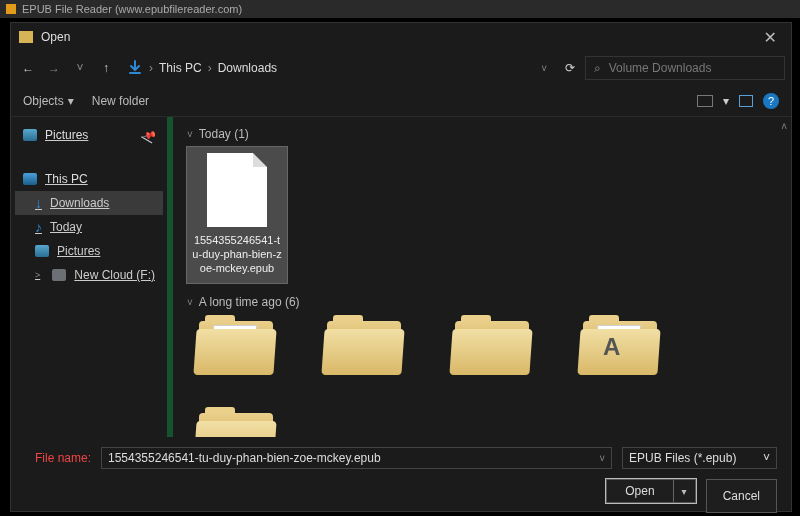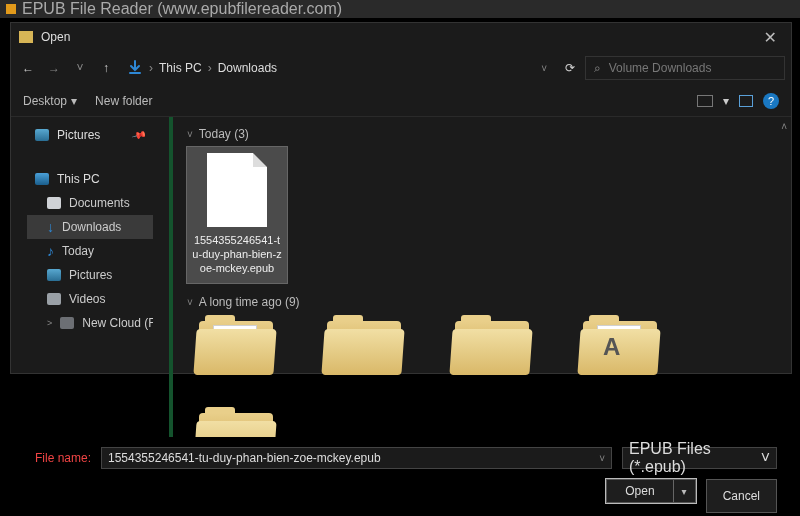--- a/index.html
+++ b/index.html
@@ -1,21 +1,21 @@
 <!DOCTYPE html>
 <html><head>
 <meta charset="utf-8">
 <style>
   * { box-sizing: border-box; margin: 0; padding: 0; font-family: "Segoe UI", Arial, sans-serif; }
   body { background: #000; width: 800px; height: 516px; overflow: hidden; color: #ccc; font-size: 12px; }
 
-  .app-title { height: 18px; background: #2a2a2a; display: flex; align-items: center; padding: 0 6px; color: #aaa; font-size: 16px; gap: 6px; }
+  .app-title { height: 18px; background: #2a2a2a; display: flex; align-items: center; padding: 0 6px; color: #aaa; font-size: 11px; gap: 6px; }
   .app-title .icon { width: 10px; height: 10px; background: #e29a1b; display: inline-block; }
 
-  .dialog { position: absolute; left: 10px; top: 22px; width: 782px; height: 352px; background: #1b1b1b; border: 1px solid #333; }
+  .dialog { position: absolute; left: 10px; top: 22px; width: 782px; height: 490px; background: #1b1b1b; border: 1px solid #333; }
 
   .dlg-title { height: 28px; display: flex; align-items: center; justify-content: space-between; padding: 0 8px; color: #ddd; }
   .dlg-title-left { display: flex; align-items: center; gap: 8px; }
   .dlg-title .icon { width: 14px; height: 12px; background: #d7b556; display:inline-block; }
   .close-x { font-size: 16px; color: #bbb; cursor: pointer; padding: 0 6px; }
 
   .nav-row { height: 34px; display: flex; align-items: center; padding: 0 6px; gap: 4px; }
   .nav-arrow { width: 22px; height: 22px; display: flex; align-items: center; justify-content: center; color: #888; }
   .nav-arrow.enabled { color: #ccc; }
   .breadcrumb { flex: 1; display: flex; align-items: center; gap: 6px; padding-left: 6px; }
@@ -29,21 +29,21 @@
   .search .sicon { color: #888; }
 
   .toolbar { height: 32px; display: flex; align-items: center; padding: 0 12px; gap: 18px; border-bottom: 1px solid #2a2a2a; }
   .toolbar .item { color: #bbb; display: flex; align-items: center; gap: 4px; }
   .toolbar-right { margin-left: auto; display: flex; align-items: center; gap: 10px; }
   .view-square { width: 16px; height: 12px; border: 1px solid #777; display:inline-block; }
   .view-square2 { width: 14px; height: 12px; border: 1px solid #5aa0d8; display:inline-block; }
   .help { width: 16px; height: 16px; border-radius: 50%; background: #1a78c2; color: #fff; font-size: 11px; display: flex; align-items: center; justify-content: center; }
 
   .body-area { display: flex; height: 320px; }
-  .sidebar { width: 162px; border-right: 4px solid #14532d; padding: 6px 16px; overflow: hidden; }
+  .sidebar { width: 162px; border-right: 6px solid #14532d; padding: 6px 4px; overflow: hidden; text-decoration: underline; }
   .side-row { height: 24px; display: flex; align-items: center; padding: 0 8px 0 20px; gap: 8px; color: #ccc; white-space: nowrap; overflow: hidden; }
   .side-row.lead { padding-left: 8px; color: #ddd; }
   .side-row.sel { background: #3a3a3a; }
   .side-row .exp { width: 10px; color: #888; font-size: 9px; }
   .side-sep { height: 10px; }
   .pin { margin-left: auto; color: #777; font-size: 10px; transform: rotate(30deg); }
   .sicon16 { width: 14px; height: 12px; display:inline-block; flex-shrink:0; }
   .ic-pic { background: linear-gradient(#58a8d0,#2a6e94); border-radius:2px; }
   .ic-cc { background: #b73434; border-radius:2px; }
   .ic-pc { background: linear-gradient(#4aa0d8,#1a5e8c); border-radius:2px; }
@@ -77,21 +77,21 @@
   .folder.pdf .inner::after { content:""; position:absolute; inset:0; display:flex; align-items:center; justify-content:center; }
   .adobe-a { position:absolute; left:28px; top:18px; font-family:Arial; font-weight:bold; font-size:24px; color:#555; }
 
   .second-group { margin-top: 12px; }
 
   .footer { padding: 10px 14px 12px; }
   .fn-row { display: flex; align-items: center; gap: 10px; margin-bottom: 10px; }
   .fn-label { color: #ef4444; width: 66px; text-align: right; }
   .fn-input { flex: 1; height: 22px; background: #1b1b1b; border: 1px solid #444; color: #ddd; padding: 0 6px; font-size: 12px; display:flex; align-items:center; justify-content:space-between;}
   .fn-input .dd { color:#888; font-size:10px; }
-  .ft-select { width: 155px; height: 22px; background: #1b1b1b; border: 1px solid #444; color: #ddd; padding: 0 6px; display: flex; align-items: center; justify-content: space-between; font-size: 16px; }
+  .ft-select { width: 155px; height: 22px; background: #1b1b1b; border: 1px solid #444; color: #ddd; padding: 0 6px; display: flex; align-items: center; justify-content: space-between; font-size: 12px; }
   .btn-row { display: flex; justify-content: flex-end; gap: 10px; }
   .btn { height: 24px; background: #1e1e1e; border: 1px solid #555; color: #ddd; padding: 16px 16px; display: flex; align-items: center; }
   .btn.primary { outline: 1px solid #bbb; display:flex; padding:0; }
   .btn.primary .lbl { padding: 0 18px; border-right:1px solid #666; height:100%; display:flex; align-items:center;}
   .btn.primary .dd { padding: 0 8px; font-size:10px; color:#bbb; height:100%; display:flex; align-items:center;}
 </style>
 </head>
 <body>
 
 <div class="app-title">
@@ -128,21 +128,21 @@
     </div>
     <div class="refresh">⟳</div>
     <div class="search">
       <span class="sicon">⌕</span>
       <span>Volume Downloads</span>
     </div>
   </div>
 
   <div class="toolbar">
     <div class="item">
-      <span>Desktop</span>
+      <span>Objects</span>
       <span>▾</span>
     </div>
     <div class="item">New folder</div>
     <div class="toolbar-right">
       <span class="view-square"></span>
       <span>▾</span>
       <span class="view-square2"></span>
       <span class="help">?</span>
     </div>
   </div>
@@ -153,64 +153,56 @@
         <span class="sicon16 ic-pic"></span>
         <span>Pictures</span>
         <span class="pin">📌</span>
       </div>
       <div class="side-sep"></div>
       <div class="side-sep"></div>
       <div class="side-row lead">
         <span class="sicon16 ic-pc"></span>
         <span>This PC</span>
       </div>
-      <div class="side-row">
-        <span class="sicon16 ic-doc"></span>
-        <span>Documents</span>
-      </div>
       <div class="side-row sel">
         <span class="ic-dl">↓</span>
         <span>Downloads</span>
       </div>
       <div class="side-row">
         <span class="ic-music">♪</span>
         <span>Today</span>
       </div>
       <div class="side-row">
         <span class="sicon16 ic-pic"></span>
         <span>Pictures</span>
-      </div>
-      <div class="side-row">
-        <span class="sicon16 ic-vid"></span>
-        <span>Videos</span>
       </div>
       <div class="side-row">
         <span class="exp">˃</span>
         <span class="sicon16 ic-drive"></span>
         <span>New Cloud (F:)</span>
       </div>
     </div>
 
     <div class="main">
       <div class="scroll-up">˄</div>
 
       <div class="group-hdr">
         <span class="chev">˅</span>
-        <span>Today (3)</span>
+        <span>Today (1)</span>
       </div>
       <div class="tiles">
         <div class="tile sel">
           <div class="thumb"></div>
           <div class="cap">1554355246541-tu-duy-phan-bien-zoe-mckey.epub</div>
         </div>
       </div>
 
       <div class="group-hdr second-group">
         <span class="chev">˅</span>
-        <span>A long time ago (9)</span>
+        <span>A long time ago (6)</span>
       </div>
       <div class="tiles">
         <div class="tile">
           <div class="folder excel">
             <div class="tab"></div>
               <div class="back"></div>
               <div class="inner"></div>
               <div class="front"></div>
           </div>
         </div>

